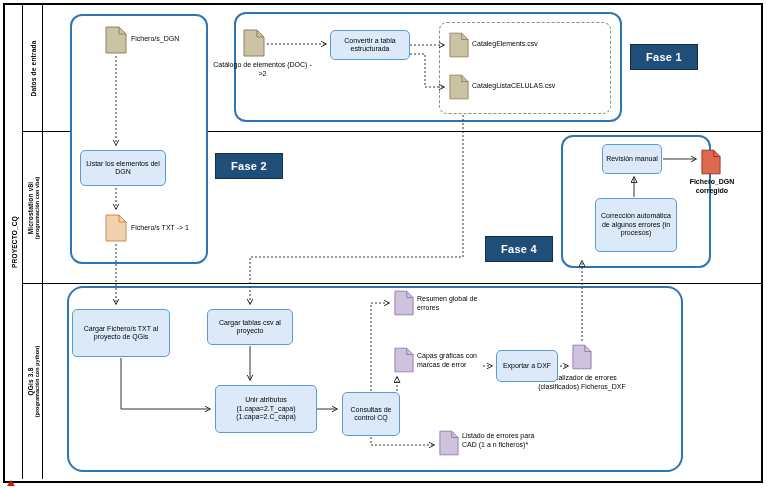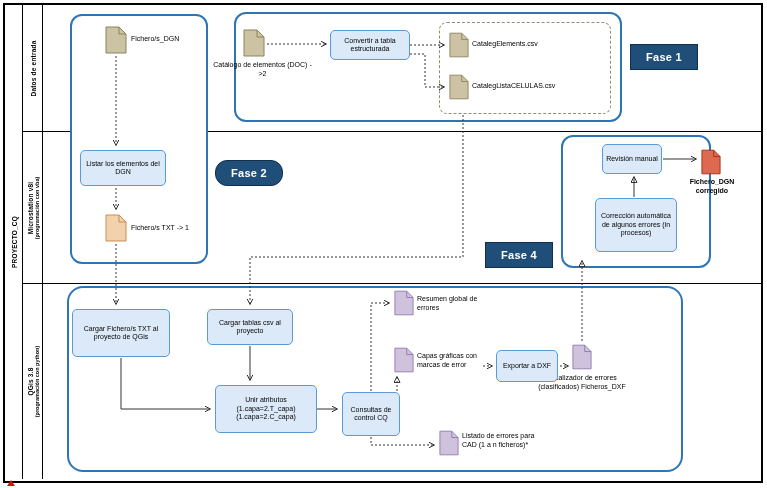--- a/index.html
+++ b/index.html
@@ -164,22 +164,22 @@
   <div class="process" style="left:75px; top:145px; width:86px; height:36px;">Listar los elementos del DGN</div>
   <div class="process" style="left:597px; top:139px; width:60px; height:30px;">Revisión manual</div>
   <div class="process" style="left:590px; top:193px; width:82px; height:54px;">Corrección automática de algunos errores (in procesos)</div>
   <div class="process" style="left:67px; top:304px; width:98px; height:48px;">Cargar Fichero/s TXT al proyecto de QGis</div>
   <div class="process" style="left:202px; top:304px; width:86px; height:36px;">Cargar tablas csv al proyecto</div>
   <div class="process" style="left:210px; top:380px; width:102px; height:48px;">Unir atributos (1.capa=2.T_capa) (1.capa=2.C_capa)</div>
   <div class="process" style="left:337px; top:387px; width:58px; height:44px;">Consultas de control CQ</div>
   <div class="process" style="left:491px; top:345px; width:62px; height:32px;">Exportar a DXF</div>
 
   <div class="phase" style="left:625px; top:39px; width:68px; height:26px;">Fase 1</div>
-  <div class="phase" style="left:210px; top:155px; width:68px; height:26px;border-radius:12px;">Fase 2</div>
-  <div class="phase" style="left:480px; top:237px; width:68px; height:26px;text-align:center;">Fase 4</div>
+  <div class="phase" style="left:210px; top:148px; width:68px; height:26px;">Fase 2</div>
+  <div class="phase" style="left:480px; top:231px; width:68px; height:26px;text-align:center;">Fase 4</div>
 
   <svg class="wires" viewBox="0 0 756 474">
     <defs>
       <marker id="arr" markerWidth="7" markerHeight="7" refX="5.5" refY="3" orient="auto" markerUnits="userSpaceOnUse">
         <path d="M0 0 L6 3 L0 6 Z" fill="#1a1a1a"></path>
       </marker>
     </defs>
     <path class="dotted" d="M111 51 V140" marker-end="url(#arr)"></path>
     <path class="dotted" d="M111 183 V204" marker-end="url(#arr)"></path>
     <path class="dotted" d="M111 239 V299" marker-end="url(#arr)"></path>

